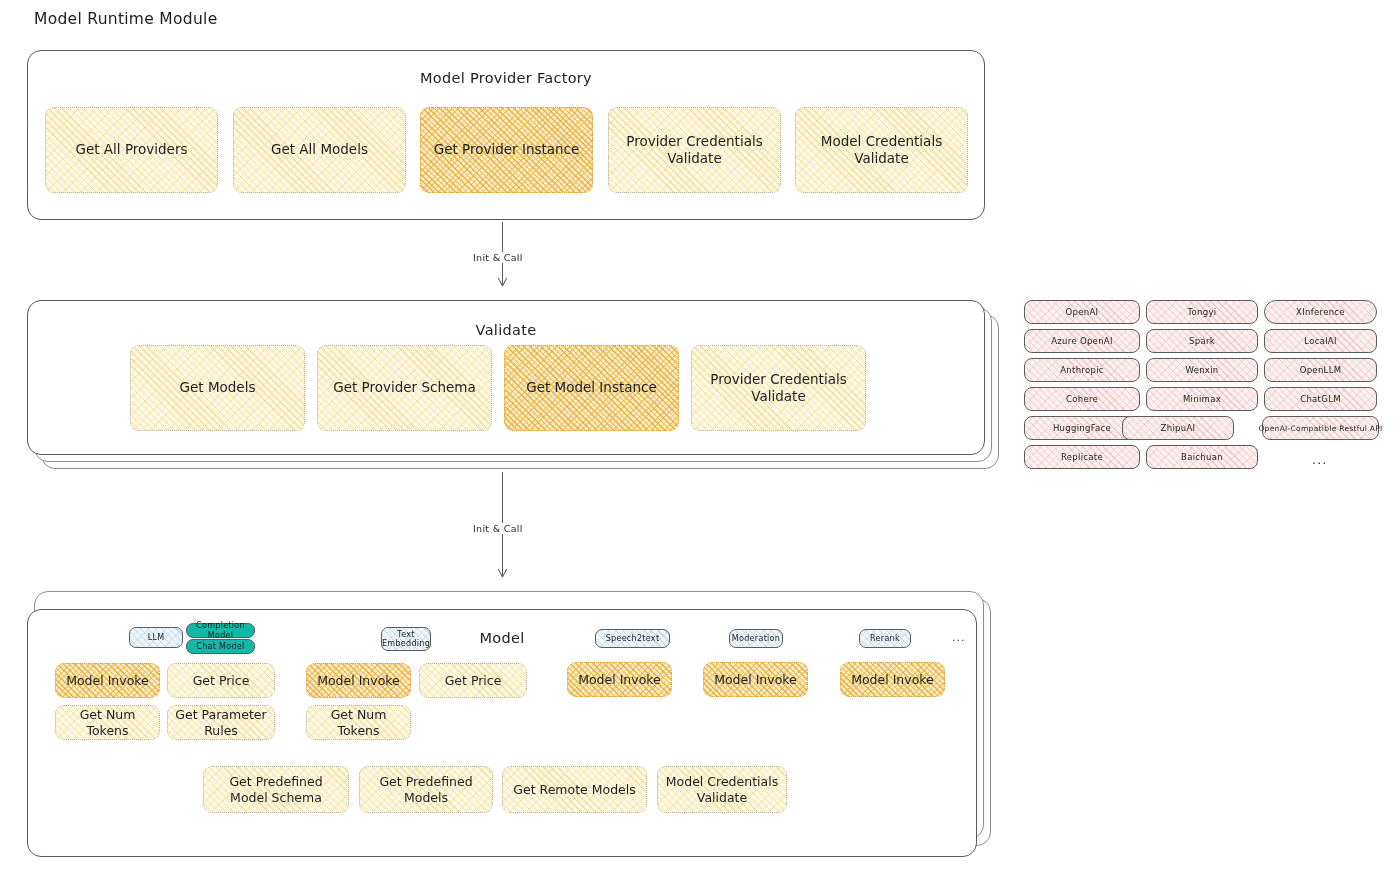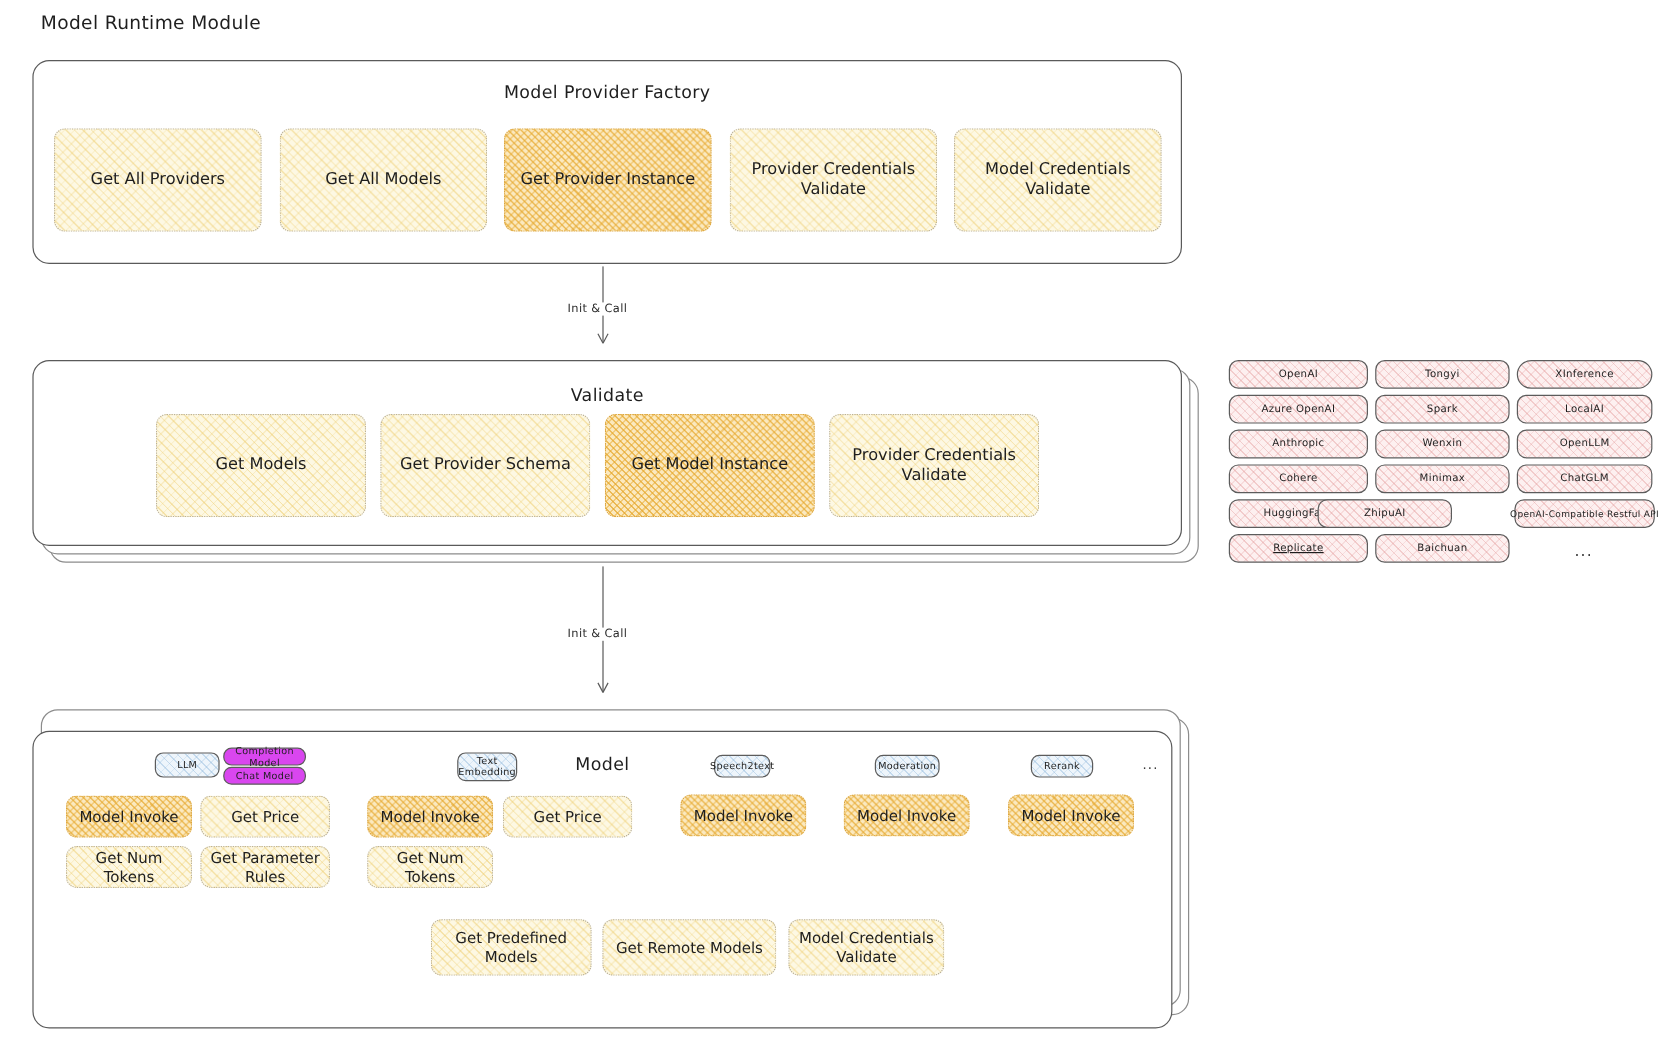--- a/index.html
+++ b/index.html
@@ -104,21 +104,21 @@
     color: #1e1e1e;
     border: 1.1px solid #5c5c5c;
     background-color: #eef5fb;
     background-image:
       repeating-linear-gradient(45deg, rgba(130,175,215,.38) 0 1px, rgba(0,0,0,0) 1px 5px),
       repeating-linear-gradient(-45deg, rgba(130,175,215,.20) 0 1px, rgba(0,0,0,0) 1px 6px);
     z-index: 5;
     padding: 0 3px;
   }
   .mchip.plain {
-    background-color: #d946ef;
+    background-color: #14b8a6;
     background-image: none;
   }
 
   .ellipsis {
     position: absolute;
     font-size: 13px;
     color: #3a3a3a;
     z-index: 5;
     letter-spacing: 1px;
   }
@@ -220,37 +220,37 @@
     </div>
   <div class="chip hand" style="left:1024px; top:358px; width:116px; height:24px;text-align:center;">
     <span>Anthropic</span>
     </div>
   <div class="chip hand" style="left:1024px; top:387px; width:116px; height:24px;">
     <span>Cohere</span>
     </div>
   <div class="chip hand" style="left:1024px; top:416px; width:116px; height:24px;">
     <span>HuggingFace</span>
     </div>
-  <div class="chip hand" style="left:1024px; top:445px; width:116px; height:24px;text-decoration:underline;">
+  <div class="chip hand" style="left:1024px; top:445px; width:116px; height:24px;">
     <span>Replicate</span>
     </div>
 
   <div class="chip hand" style="left:1146px; top:300px; width:112px; height:24px;">
     <span>Tongyi</span>
     </div>
   <div class="chip hand" style="left:1146px; top:329px; width:112px; height:24px;">
     <span>Spark</span>
     </div>
   <div class="chip hand" style="left:1146px; top:358px; width:112px; height:24px;">
     <span>Wenxin</span>
     </div>
   <div class="chip hand" style="left:1146px; top:387px; width:112px; height:24px;">
     <span>Minimax</span>
     </div>
-  <div class="chip hand" style="left:1098px; top:416px; width:112px; height:24px;">
+  <div class="chip hand" style="left:1122px; top:416px; width:112px; height:24px;">
     <span>ZhipuAI</span>
     </div>
   <div class="chip hand" style="left:1146px; top:445px; width:112px; height:24px;">
     <span>Baichuan</span>
     </div>
 
   <div class="chip hand" style="left:1264px; top:300px; width:113px; height:24px;border-radius:12px;">
     <span>XInference</span>
     </div>
   <div class="chip hand" style="left:1264px; top:329px; width:113px; height:24px;">
@@ -307,21 +307,21 @@
   <div class="node hl small" style="left:306px; top:663px; width:105px; height:35px;">
     <span>Model Invoke</span>
     </div>
   <div class="node small" style="left:419px; top:663px; width:108px; height:35px;">
     <span>Get Price</span>
     </div>
   <div class="node small" style="left:306px; top:705px; width:105px; height:35px;">
     <span>Get Num Tokens</span>
     </div>
 
-  <div class="mchip hand" style="left:595px; top:629px; width:47px; height:19px;">
+  <div class="mchip hand" style="left:595px; top:629px; width:75px; height:19px;">
     <span>Speech2text</span>
     </div>
   <div class="node hl small" style="left:567px; top:662px; width:105px; height:35px;">
     <span>Model Invoke</span>
     </div>
 
   <div class="mchip hand" style="left:729px; top:629px; width:54px; height:19px;">
     <span>Moderation</span>
     </div>
   <div class="node hl small" style="left:703px; top:662px; width:105px; height:35px;">
@@ -330,20 +330,23 @@
 
   <div class="mchip hand" style="left:859px; top:629px; width:52px; height:19px;">
     <span>Rerank</span>
     </div>
   <div class="node hl small" style="left:840px; top:662px; width:105px; height:35px;">
     <span>Model Invoke</span>
     </div>
 
   <div class="ellipsis hand" style="left:952px; top:631px; font-size:11px; z-index:6;">...</div>
 
+  <div class="node small" style="left:203px; top:766px; width:146px; height:47px;">
+    <span>Get Predefined Model Schema</span>
+    </div>
   <div class="node small" style="left:359px; top:766px; width:134px; height:47px;">
     <span>Get Predefined Models</span>
     </div>
   <div class="node small" style="left:502px; top:766px; width:145px; height:47px;">
     <span>Get Remote Models</span>
     </div>
   <div class="node small" style="left:657px; top:766px; width:130px; height:47px;">
     <span>Model Credentials Validate</span>
     </div>
 

